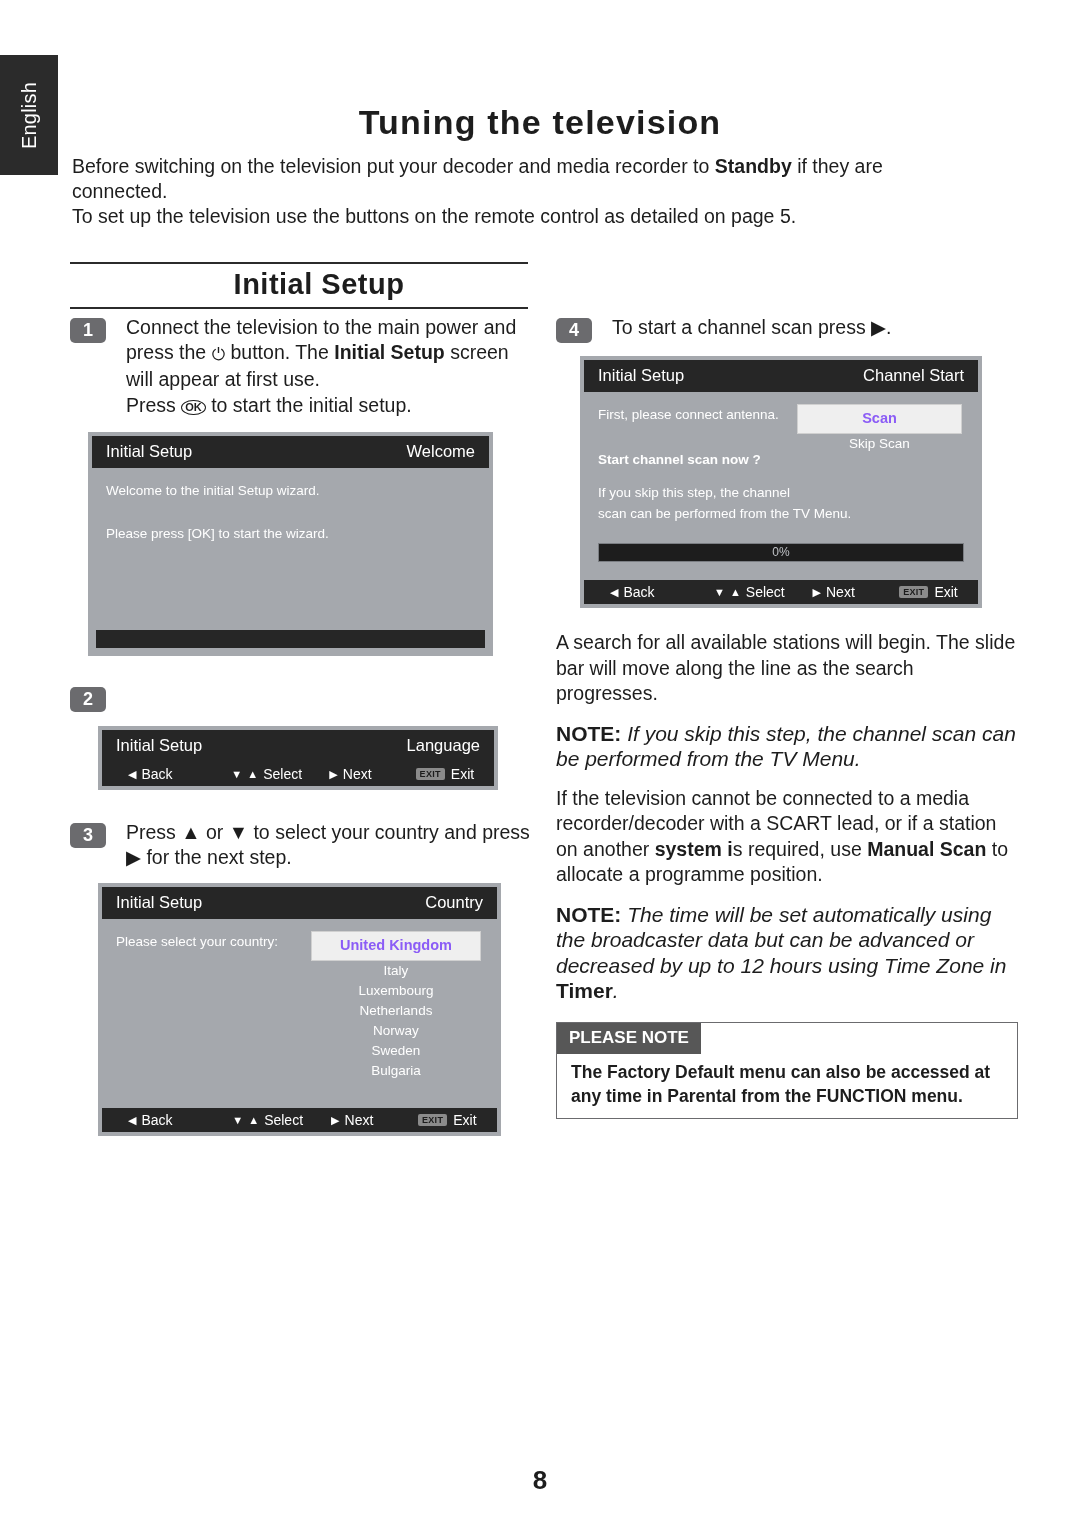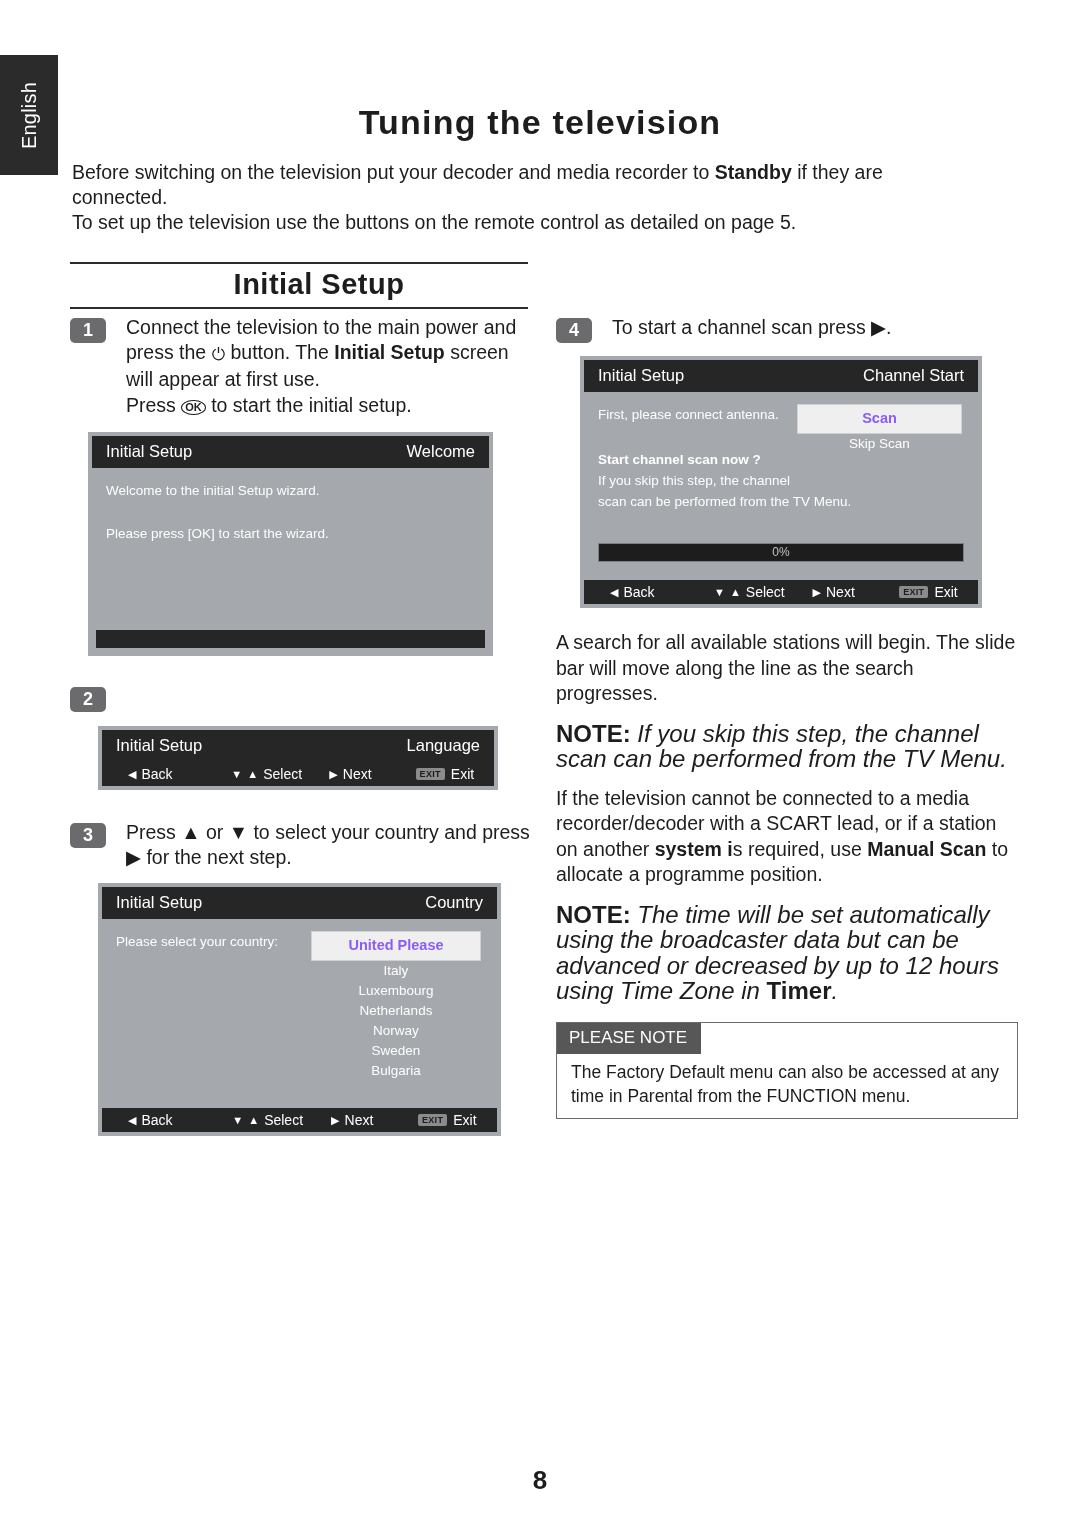--- a/index.html
+++ b/index.html
@@ -27,21 +27,21 @@
 
   
   .page-title{
     position:absolute;left:70px;top:103px;width:940px;
     text-align:center;
     font-size:34px;font-weight:bold;letter-spacing:1.2px;
   }
 
   
   .intro{
-    position:absolute;left:72px;top:160px;width:880px;
+    position:absolute;left:72px;top:154px;width:880px;
     font-size:19.5px;line-height:25px;
   }
   .intro p{margin:0;}
 
   
   .banner{
     position:absolute;left:70px;top:262px;width:458px;
     border-top:2px solid #2b2b2b;border-bottom:2px solid #2b2b2b;
     padding:4px 0 6px 0;
     text-align:center;
@@ -101,21 +101,21 @@
   }
   .opt{color:#ffffff;font-size:13.5px;line-height:20px;}
 
   .progress{
     margin:0 0 0 0;background:#1d1d1d;border:1px solid #7b7e83;
     color:#bfc2c6;font-size:12px;text-align:center;height:17px;line-height:17px;
   }
 
   
   .para{font-size:19.5px;line-height:25.5px;margin:0 0 14px 0;}
-  .note{font-style:italic;font-size:24px;line-height:25.5px;margin:0 0 14px 0;}
+  .note{font-style:italic;font-size:21px;line-height:25.5px;margin:0 0 14px 0;}
   .note b{font-style:normal;}
 
   
   .pn-box{border:1.5px solid #6b6b6e;position:relative;}
   .pn-head{
     background:#575757;color:#fff;font-size:17px;
     padding:5px 12px 6px 12px;display:inline-block;min-width:120px;
   }
   .pn-body{font-size:17.5px;line-height:24px;padding:6px 14px 10px 14px;}
 
@@ -205,21 +205,21 @@
   </div>
 
   <div class="osd" style="width:403px;margin:13px 0 0 28px;">
     <div class="osd-bar">
       <span>Initial Setup</span>
       <span>Country</span>
     </div>
     <div class="osd-body" style="height:177px;">
       <div>Please select your country:</div>
       <div class="opt-list" style="width:170px;">
-        <div class="opt-sel">United Please</div>
+        <div class="opt-sel">United Kingdom</div>
         <div class="opt">Italy</div>
         <div class="opt">Luxembourg</div>
         <div class="opt">Netherlands</div>
         <div class="opt">Norway</div>
         <div class="opt">Sweden</div>
         <div class="opt">Bulgaria</div>
       </div>
     </div>
     <div class="osd-foot">
       <div class="cell c1">
@@ -252,21 +252,21 @@
   </div>
 
   <div class="osd" style="width:402px;margin:13px 0 0 24px;">
     <div class="osd-bar">
       <span>Initial Setup</span>
       <span>Channel Start</span>
     </div>
     <div class="osd-body" style="height:176px;">
       <div>First, please connect antenna.</div>
       <div style="margin-top:24px;font-weight:bold;">Start channel scan now ?</div>
-      <div style="">If you skip this step, the channel</div>
+      <div style="margin-top:12px;">If you skip this step, the channel</div>
       <div>scan can be performed from the TV Menu.</div>
       <div class="opt-list" style="width:165px;top:12px;">
         <div class="opt-sel">Scan</div>
         <div class="opt">Skip Scan</div>
       </div>
       <div class="progress" style="position:absolute;left:14px;right:14px;bottom:18px;">
         <span>0%</span>
       </div>
     </div>
     <div class="osd-foot">
@@ -293,20 +293,20 @@
   <div style="margin-top:22px;">
     <p class="para">A search for all available stations will begin. The slide bar will move along the line as the search progresses.</p>
 
     <p class="note"><b>NOTE:</b><span> If you skip this step, the channel scan can be performed from the TV Menu.</span></p>
 
     <p class="para"><span>If the television cannot be connected to a media recorder/decoder with a SCART lead, or if a station on another </span><b>system i</b><span>s required, use </span><b>Manual Scan</b><span> to allocate a programme position.</span></p>
 
     <p class="note"><b>NOTE:</b><span> The time will be set automatically using the broadcaster data but can be advanced or decreased by up to 12 hours using Time Zone in </span><b>Timer</b><span>.</span></p>
   </div>
 
-  <div class="pn-box" style="margin-top:18px;">
+  <div class="pn-box" style="margin-top:18px;font-weight:bold;">
     <div class="pn-head">PLEASE NOTE</div>
     <div class="pn-body">The Factory Default menu can also be accessed at any time in Parental from the FUNCTION menu.</div>
   </div>
 
 </div>
 
 <div class="pagenum">8</div>
 
 </body></html>

